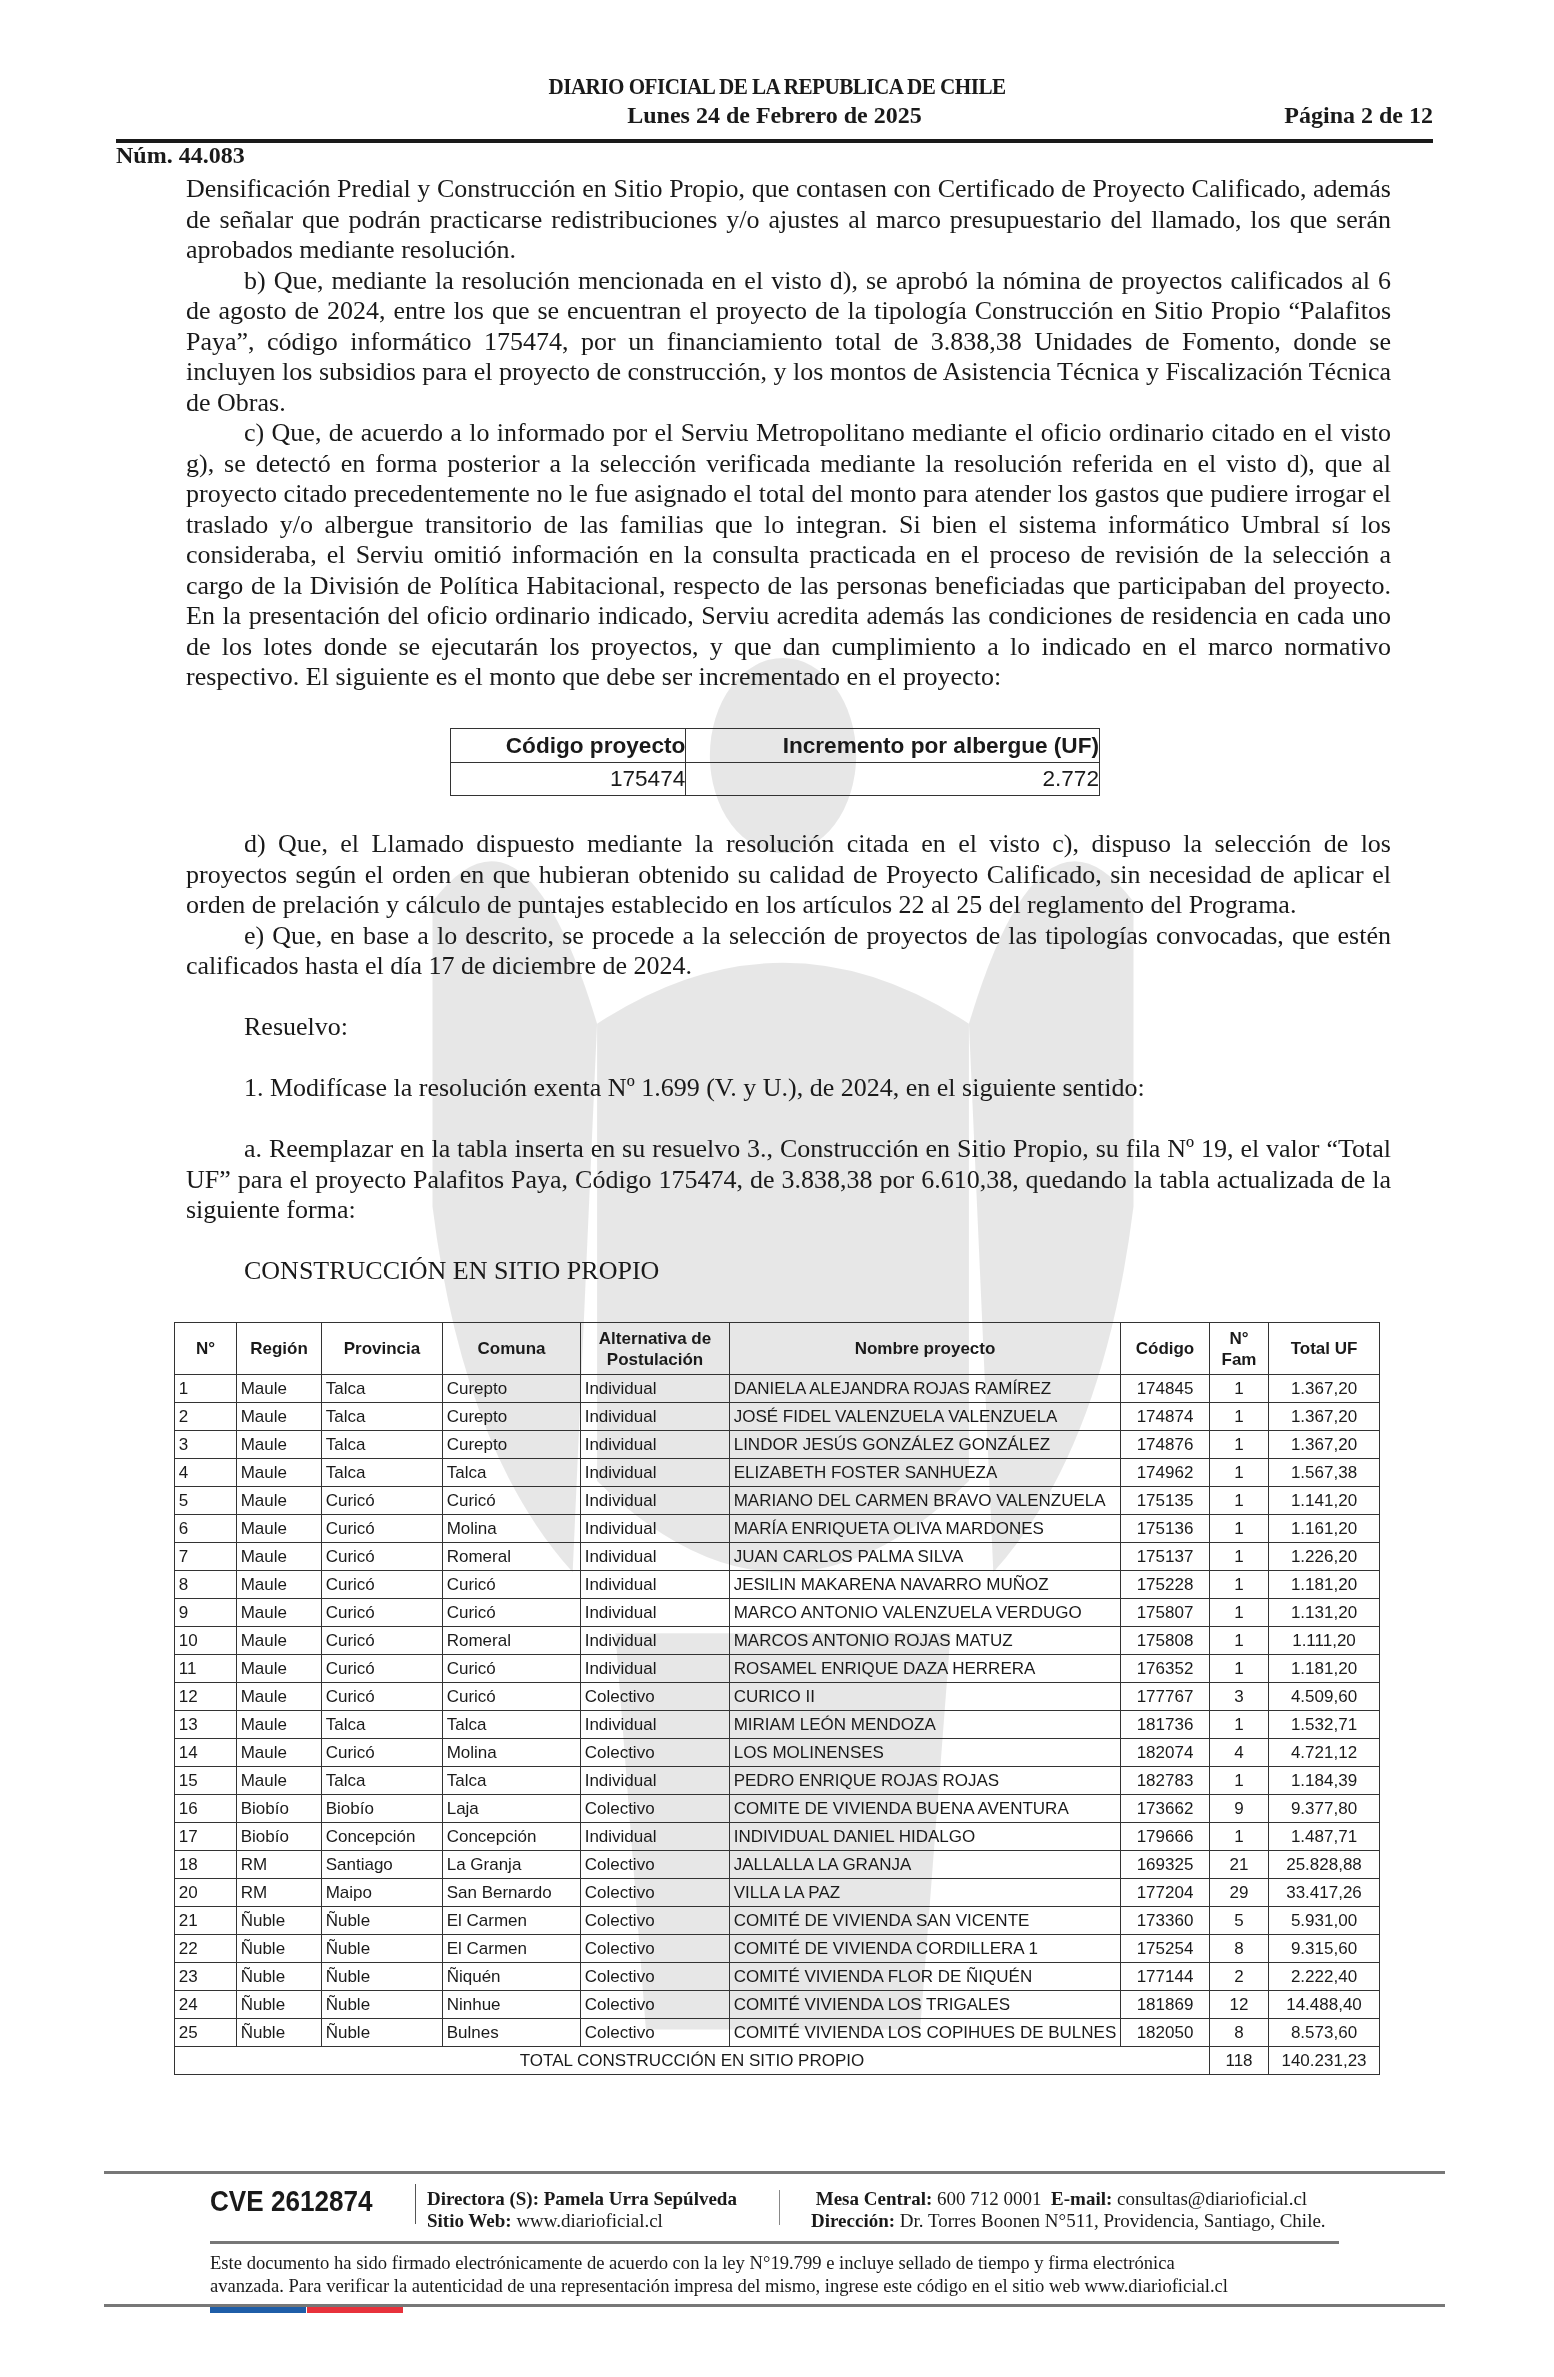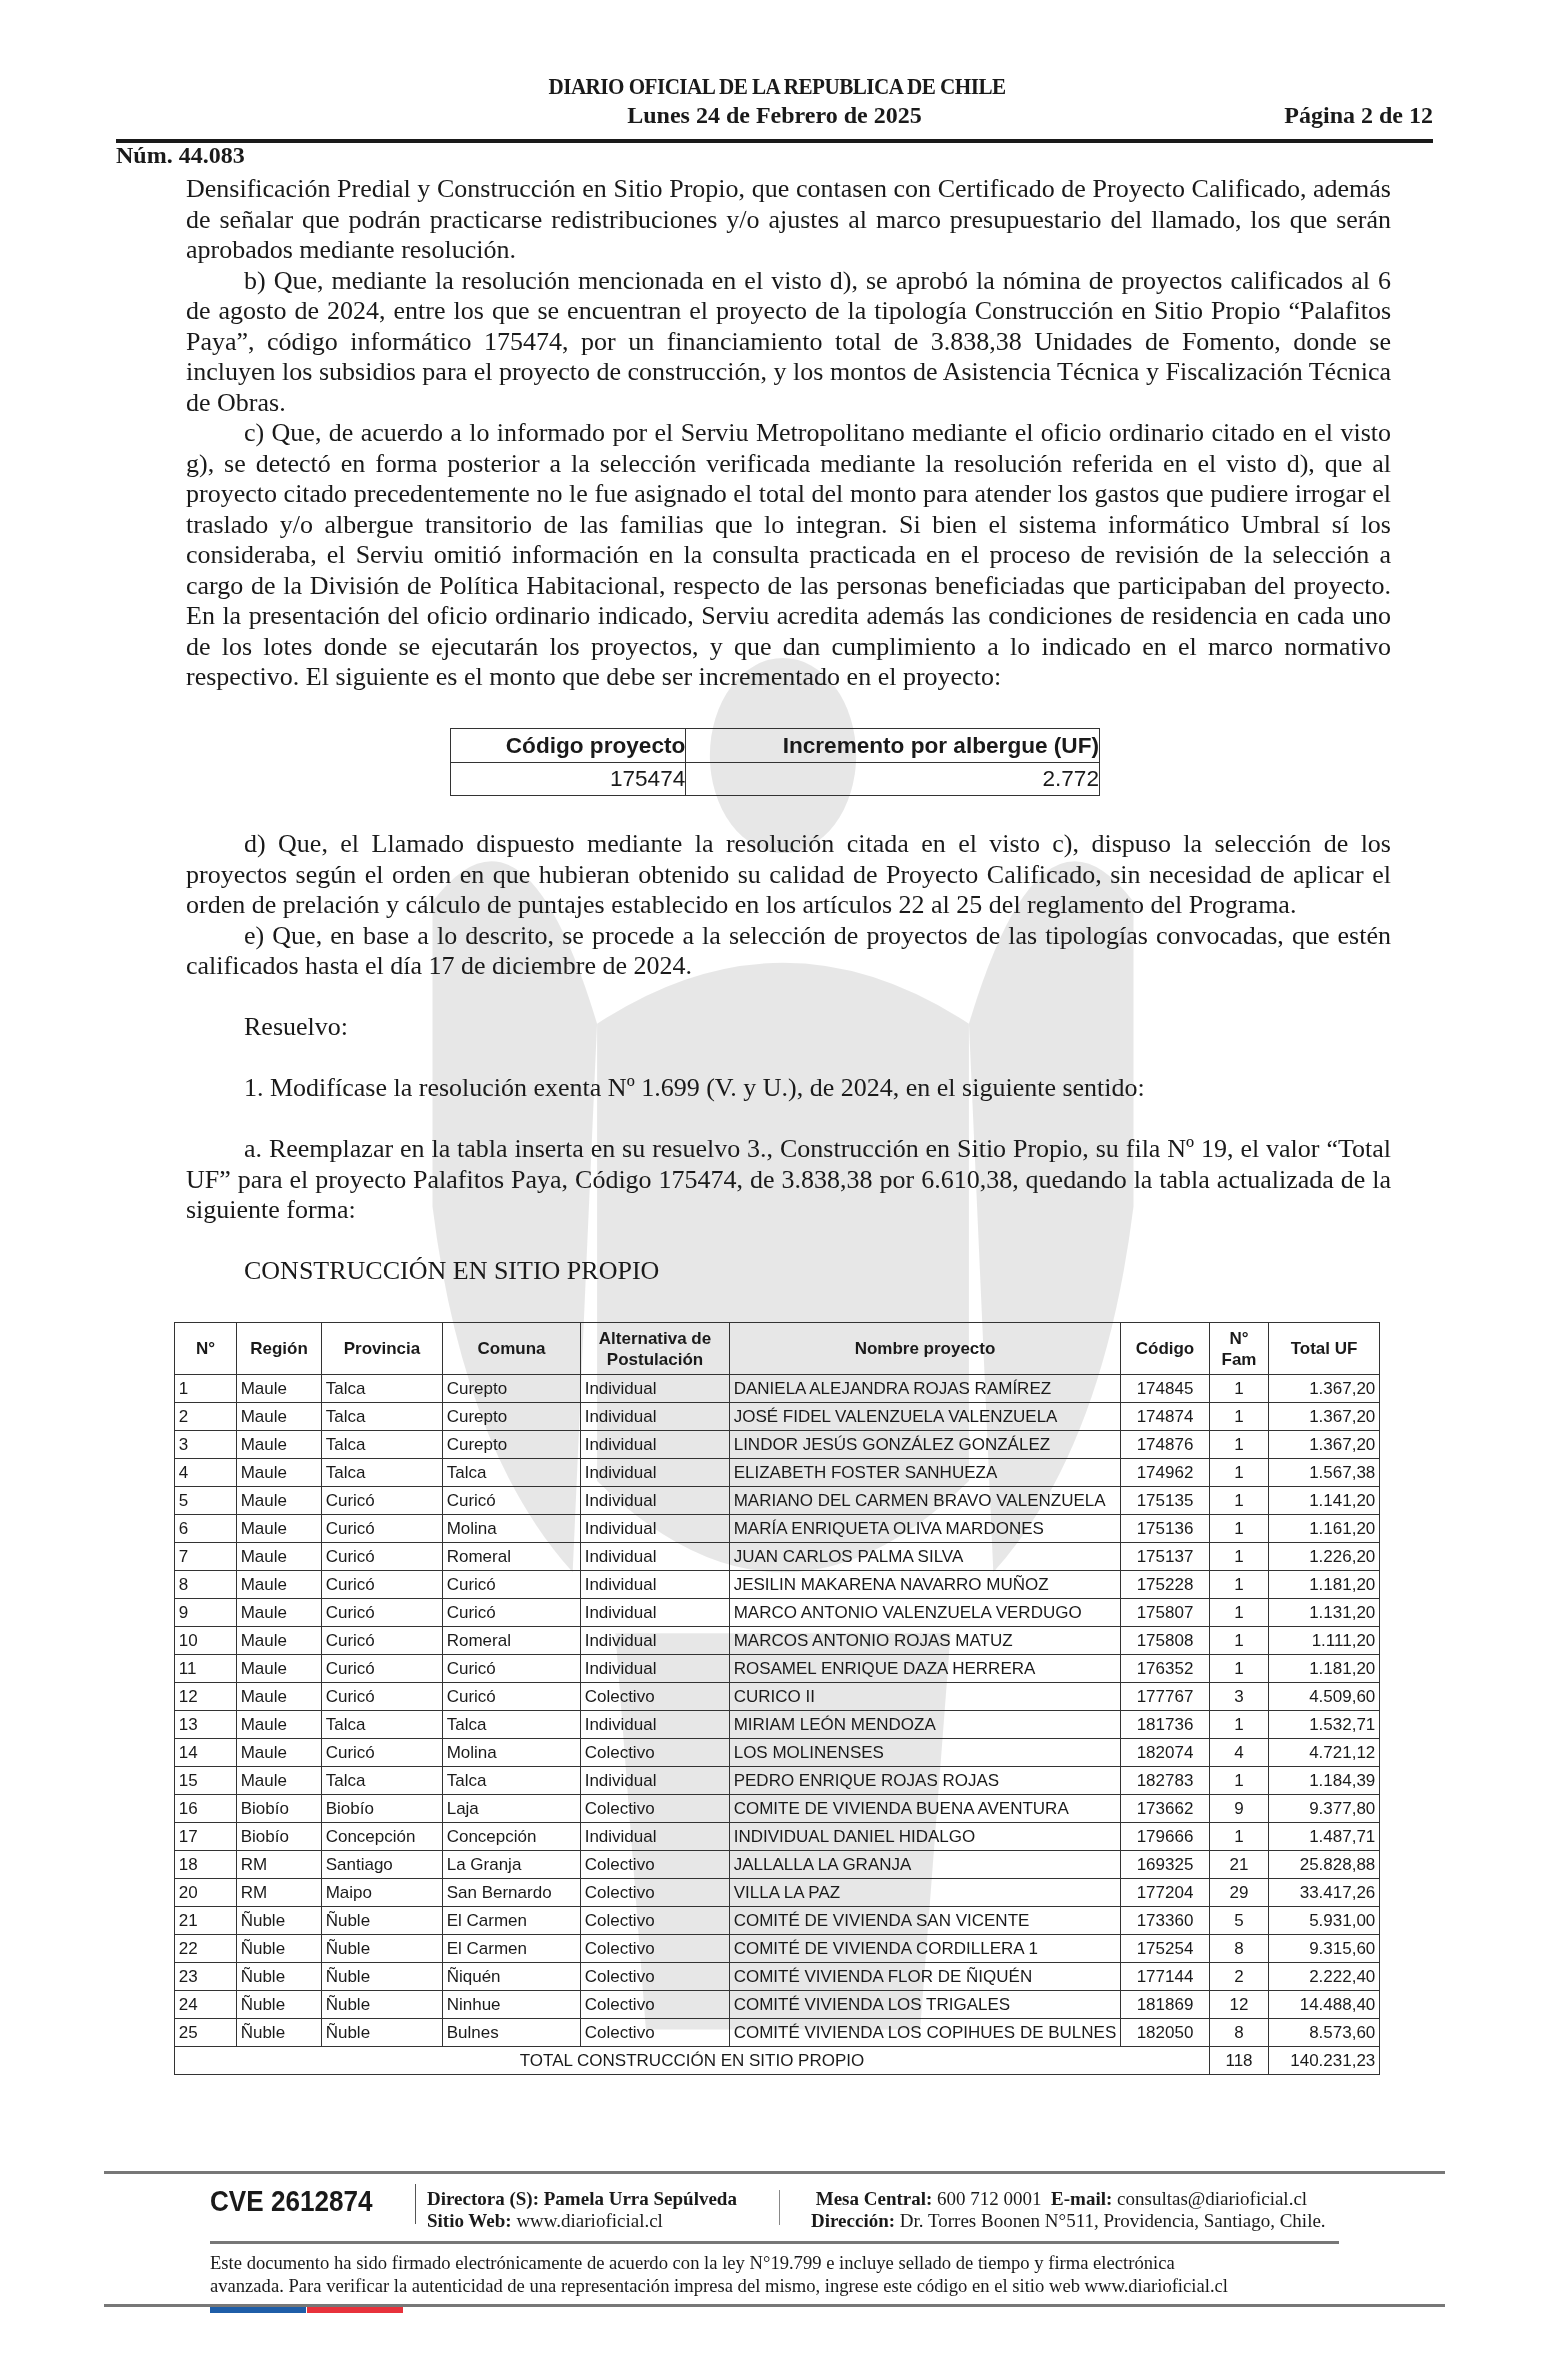--- a/index.html
+++ b/index.html
@@ -33,21 +33,21 @@
   .inc-table th { font-weight: bold; }
   .inc-table td { height: 32px; }
 
   
   .main-table { position: absolute; left: 174px; top: 1322px; width: 1205px; border-collapse: collapse;
     font-family: "Liberation Sans", sans-serif; font-size: 17px; table-layout: fixed; }
   .main-table th, .main-table td { border: 1.5px solid #333; padding: 0 3.7px; white-space: nowrap; overflow: hidden; }
   .main-table th { height: 51px; font-weight: bold; text-align: center; line-height: 21px; white-space: normal; }
   .main-table td { height: 27px; line-height: 27px; }
   .c { text-align: center; }
-  .r { text-align: right; }
+  .r { text-align: center; }
   .total-row td { height: 27.4px; }
 
   
   .ft-rule-top { position: absolute; left: 104px; width: 1341px; top: 2171px; height: 3px; background: #777; }
   .ft-cve { position: absolute; left: 210px; top: 2185px; font-family: "Liberation Sans", sans-serif; font-weight: bold; font-size: 29px; transform: scaleX(0.9); transform-origin: left; }
   .ft-sep1 { position: absolute; left: 415px; top: 2184px; width: 1.2px; height: 40px; background: #555; }
   .ft-sep2 { position: absolute; left: 779px; top: 2190px; width: 1.2px; height: 35px; background: #888; }
   .ft-col { position: absolute; font-family: "Liberation Serif", serif; font-size: 19px; line-height: 22px; }
   .ft-col b { font-weight: bold; }
   .ft-left { left: 427px; top: 2188px; }

